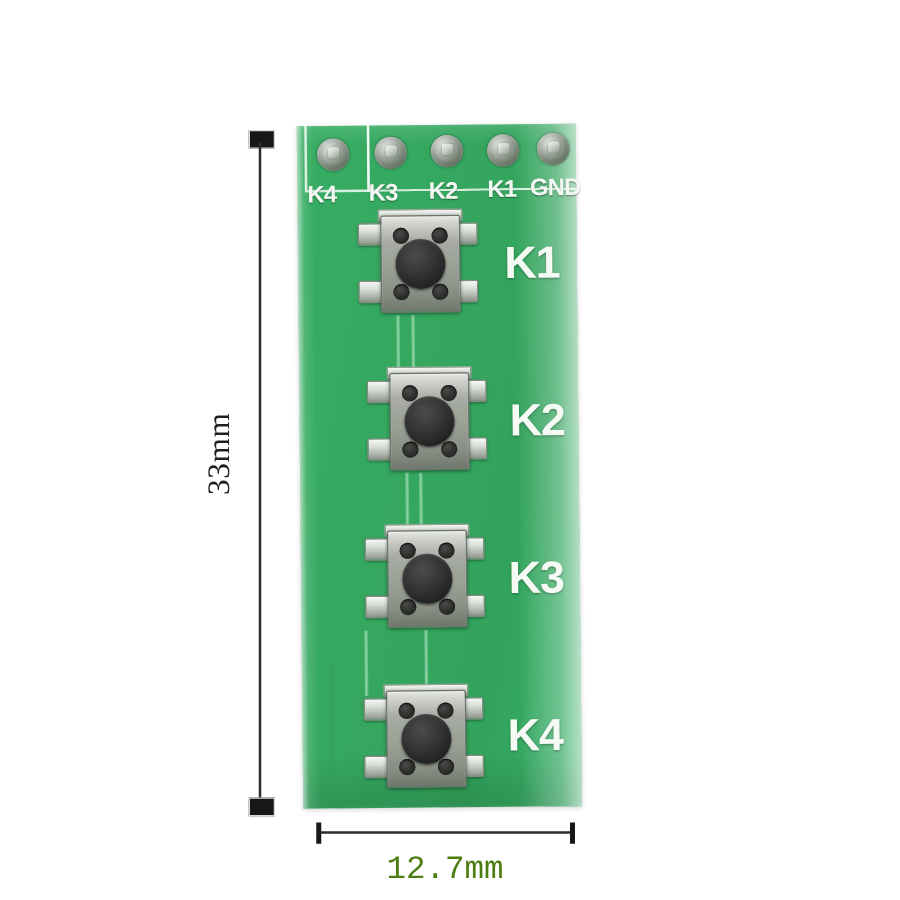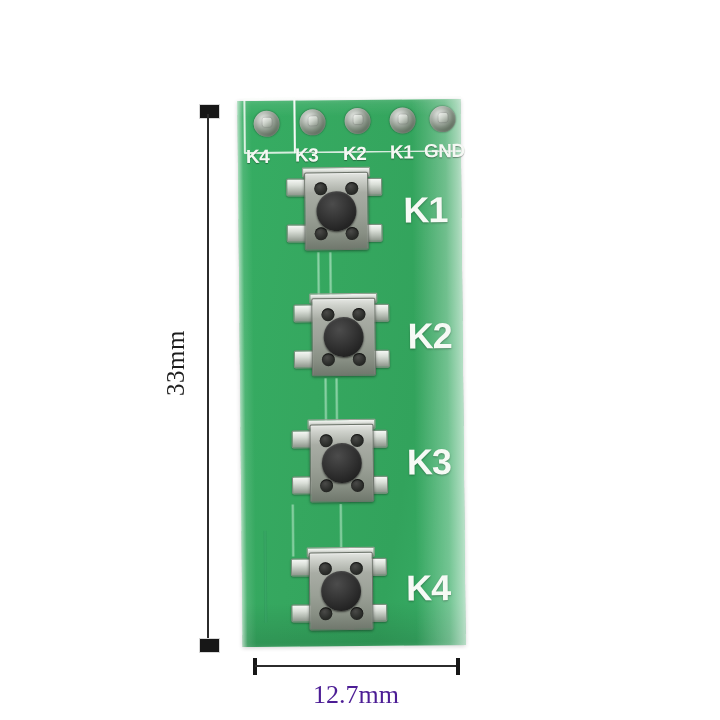--- a/index.html
+++ b/index.html
@@ -37,23 +37,23 @@
   .dim-h-line{
     position:absolute;
     background:#2b2b2b;
   }
   .dim-tick{
     position:absolute;
     background:#171717;
   }
   .dim-label-h{
     position:absolute;
-    font-family:Liberation Serif, serif;
+    font-family:Liberation Mono, monospace;
     font-size:26px;
-    color:#4c1d95;
+    color:#4d7c0f;
     white-space:nowrap;
     text-align:center;
   }
 
   
   #board{
     position:absolute;
     left:240px;top:100px;
     width:223px;height:546px;
     background:

